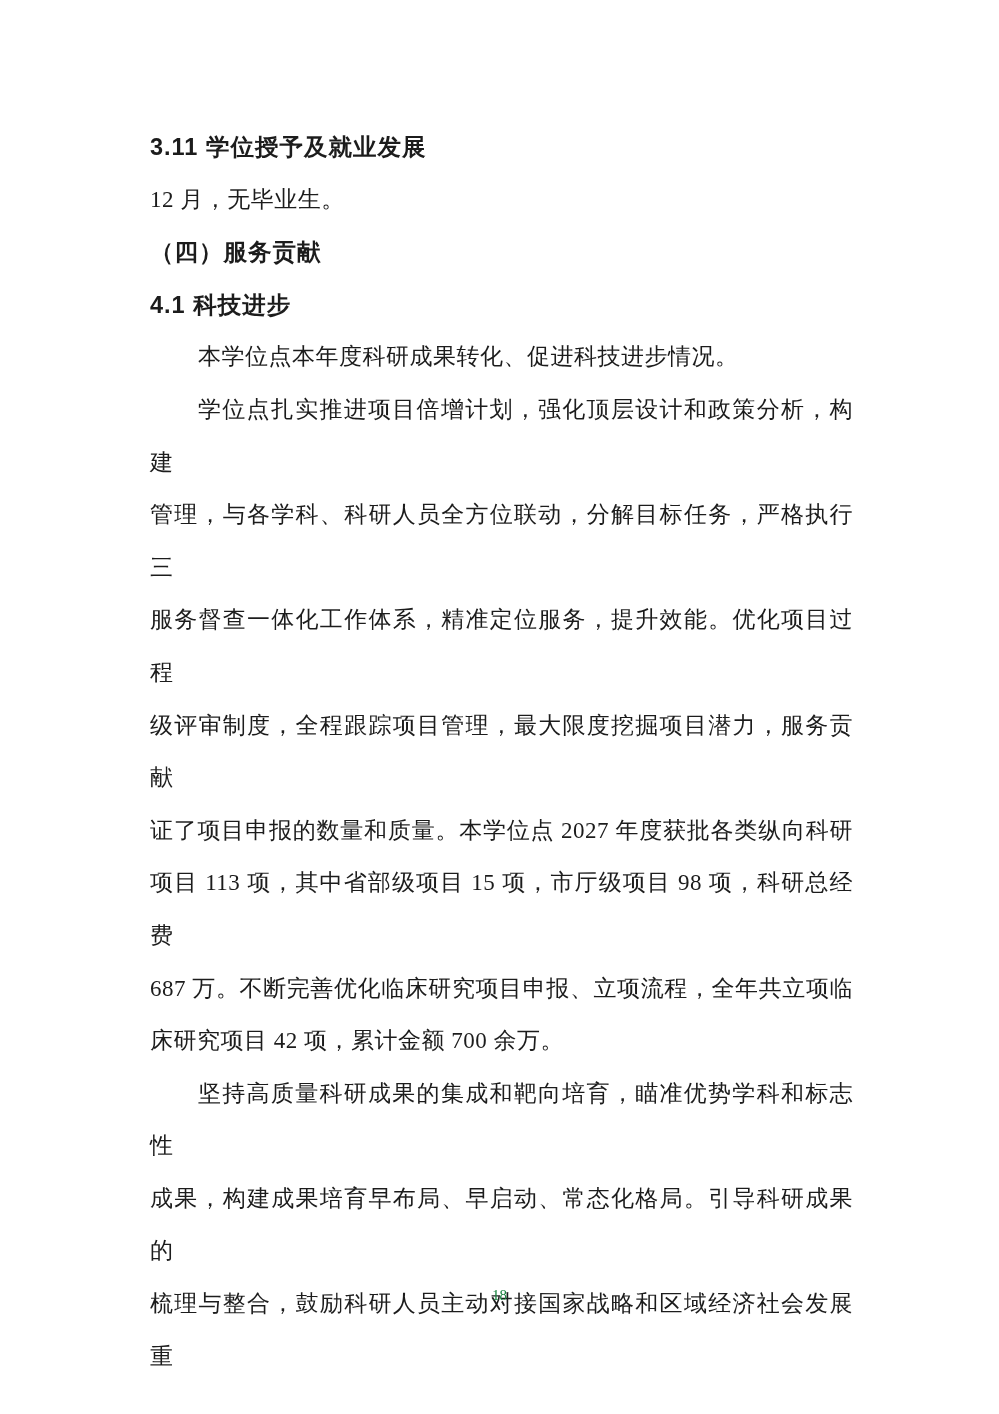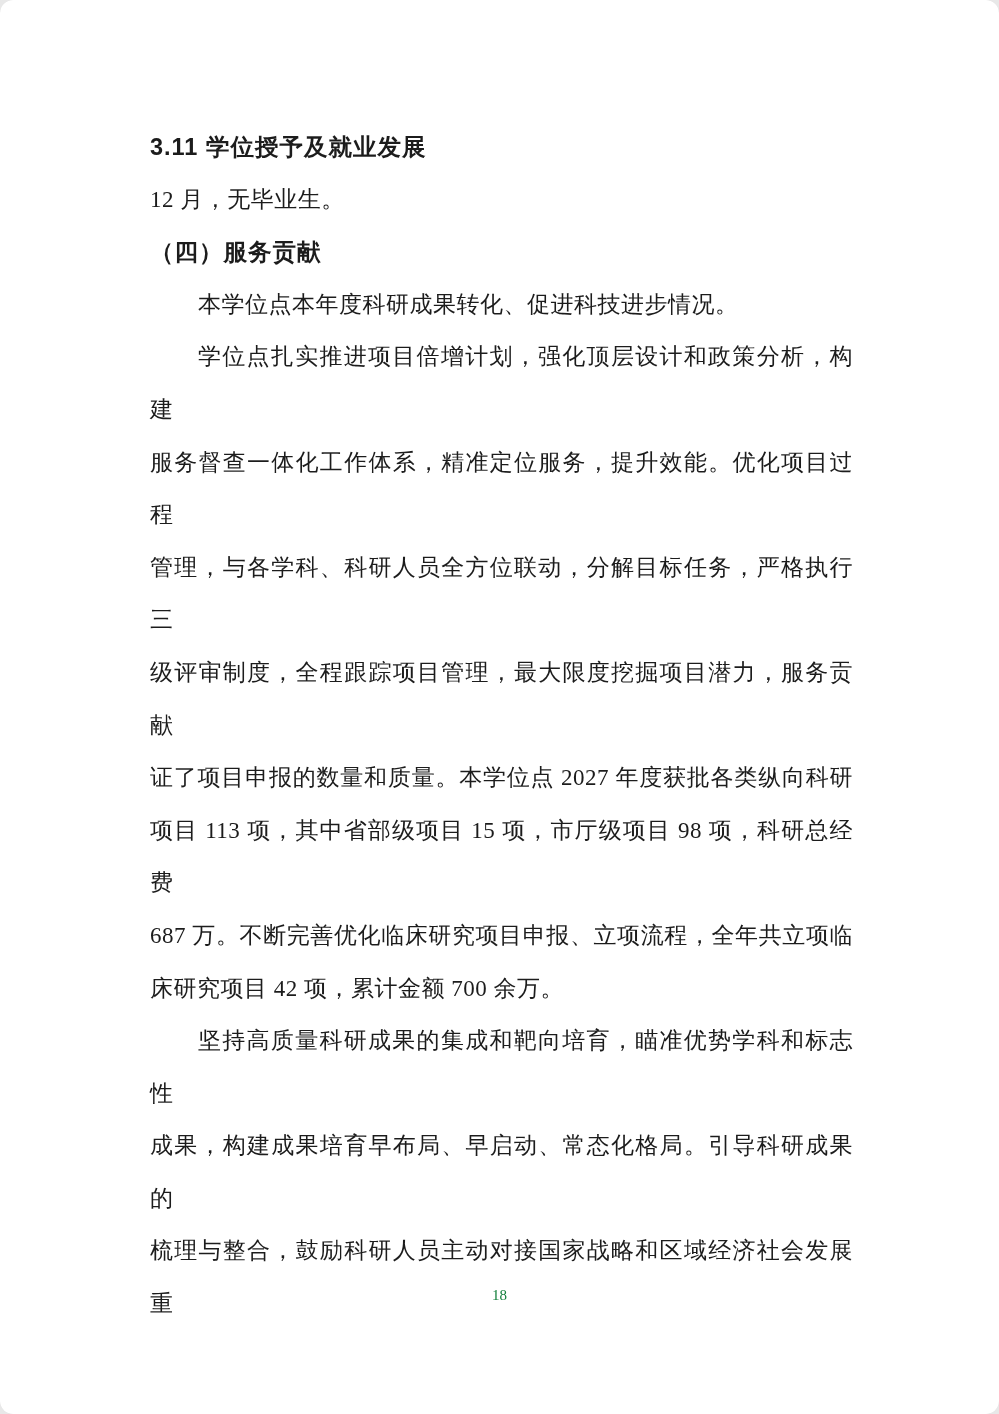--- a/index.html
+++ b/index.html
@@ -1,15 +1,15 @@
 <!DOCTYPE html>
 <html lang="zh"><head>
 <meta charset="utf-8">
 <style>
-  * { margin: 0; padding: 0; box-sizing: border-box; border-radius: 13px; }
+  * { margin: 0; padding: 0; box-sizing: border-box; }
   html, body {
     background: #e8e8e8;
     font-family: "Liberation Serif", "DejaVu Serif", serif;
   }
   .page {
     position: relative;
     width: 999px;
     height: 1414px;
     margin: 0 auto;
     background: #ffffff;
@@ -63,26 +63,27 @@
 
 <div class="page">
   <div class="content">
 
     <div class="heading">3.11 学位授予及就业发展</div>
 
     <div class="line last">12 月，无毕业生。</div>
 
     <div class="heading">（四）服务贡献</div>
 
+    <div class="heading">4.1 科技进步</div>
 
     <div class="line indent last">本学位点本年度科研成果转化、促进科技进步情况。</div>
 
     <div class="line indent">学位点扎实推进项目倍增计划，强化顶层设计和政策分析，构建</div>
+    <div class="line">管理，与各学科、科研人员全方位联动，分解目标任务，严格执行三</div>
     <div class="line">服务督查一体化工作体系，精准定位服务，提升效能。优化项目过程</div>
-    <div class="line">管理，与各学科、科研人员全方位联动，分解目标任务，严格执行三</div>
     <div class="line">级评审制度，全程跟踪项目管理，最大限度挖掘项目潜力，服务贡献</div>
     <div class="line">证了项目申报的数量和质量。本学位点 2027 年度获批各类纵向科研</div>
     <div class="line">项目 113 项，其中省部级项目 15 项，市厅级项目 98 项，科研总经费</div>
     <div class="line">687 万。不断完善优化临床研究项目申报、立项流程，全年共立项临</div>
     <div class="line last">床研究项目 42 项，累计金额 700 余万。</div>
 
     <div class="line indent">坚持高质量科研成果的集成和靶向培育，瞄准优势学科和标志性</div>
     <div class="line">成果，构建成果培育早布局、早启动、常态化格局。引导科研成果的</div>
     <div class="line">梳理与整合，鼓励科研人员主动对接国家战略和区域经济社会发展重</div>
 

